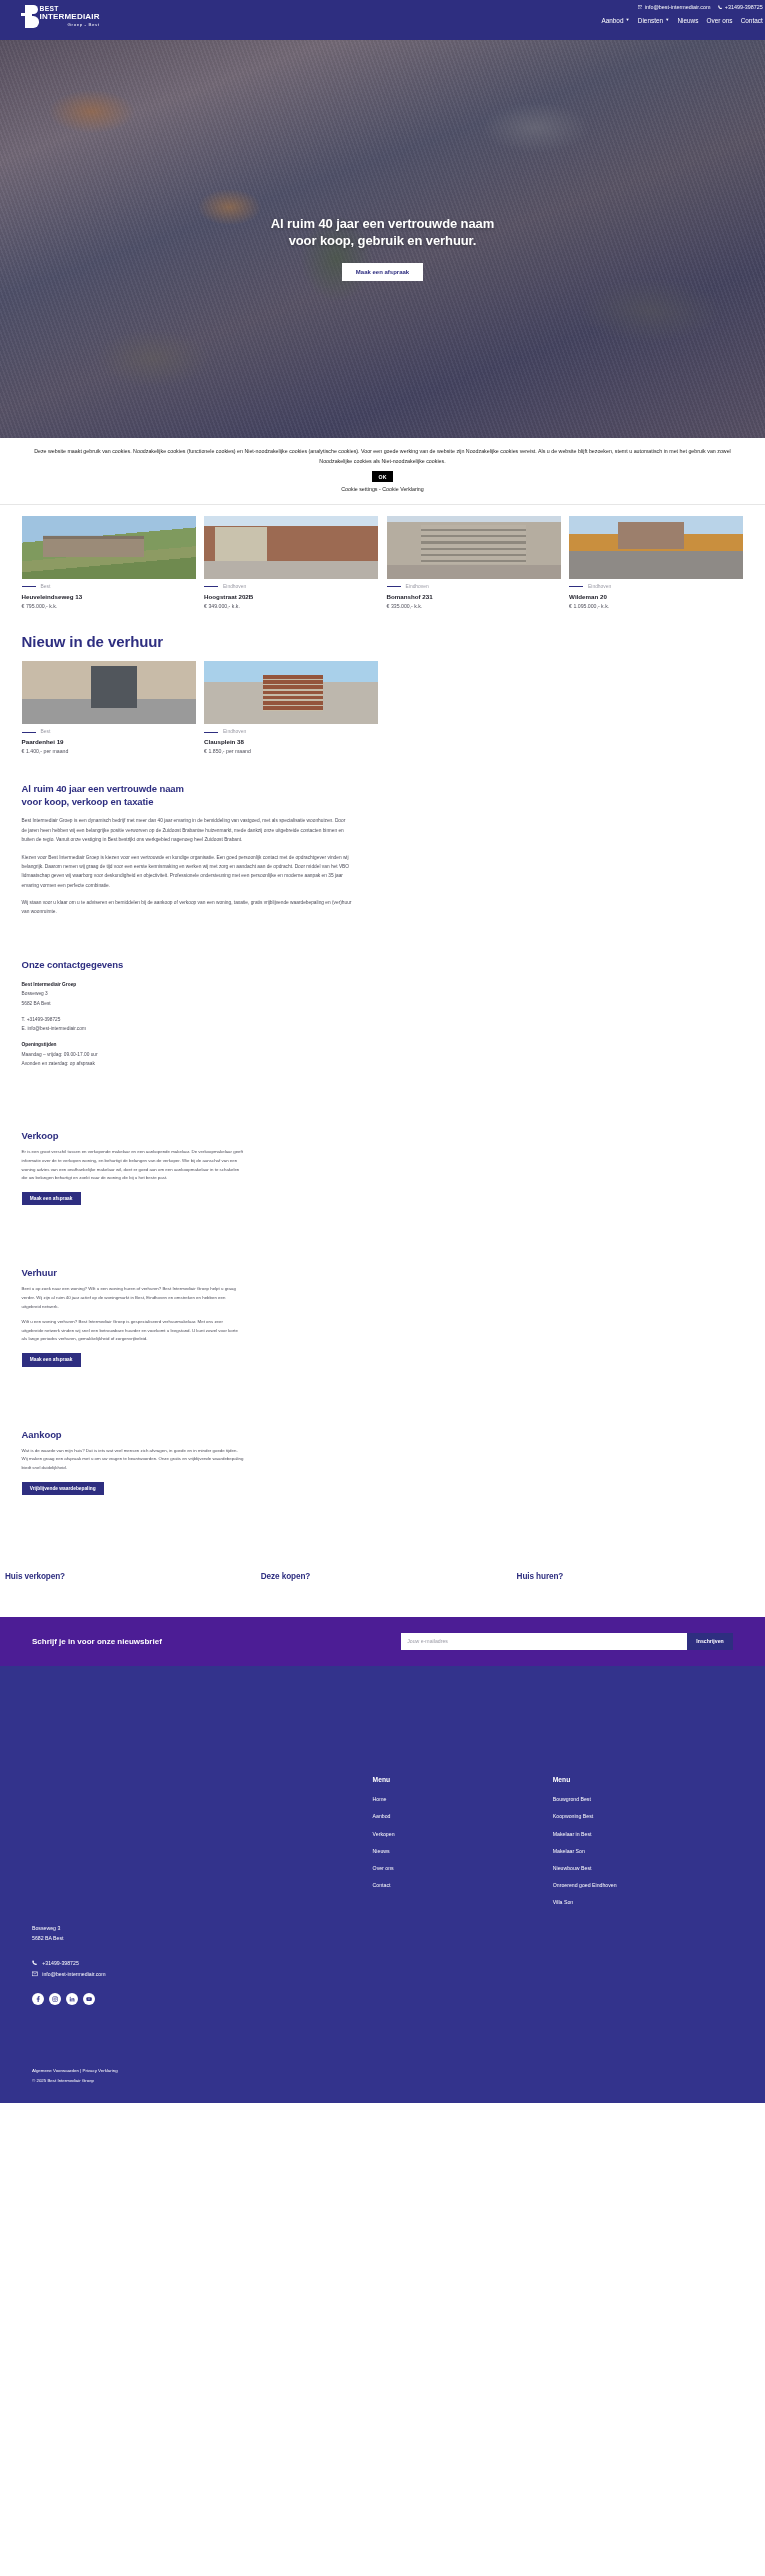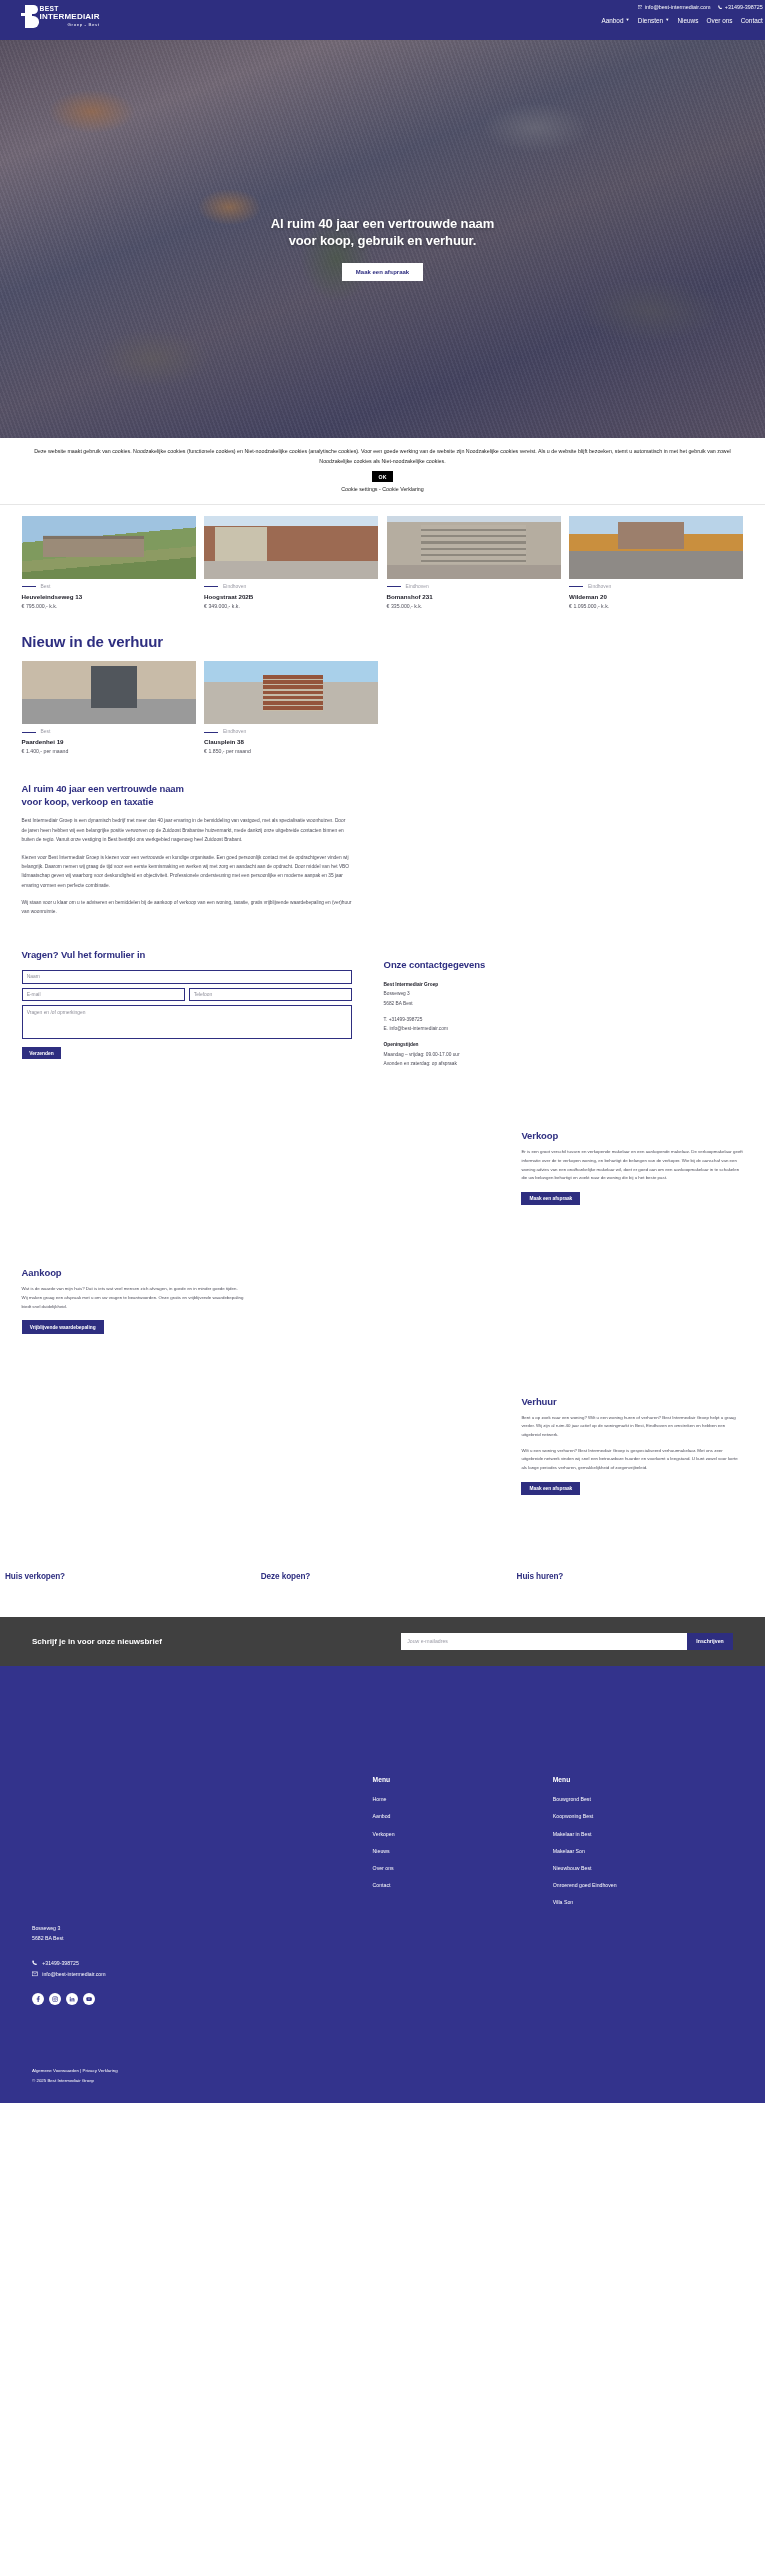--- a/index.html
+++ b/index.html
@@ -206,21 +206,21 @@
     border: none; padding: 3.6px 7.7px; cursor: pointer;
     font-family: inherit;
   }
   .contact-block { margin-top: 10.3px; font-size: 4.8px; line-height: 1.95; color: #4c4c58; }
   .contact-block strong { color: #21212b; }
   .contact-gap { height: 6.7px; }
 
   
   .svc { padding: 0 21.6px; }
   .svc-row { display: flex; margin-top: 62px; }
-  .svc-row.right { justify-content: flex-end; }
+  .svc-row.right { }
   .svc-body { width: 222px; }
   .svc-body h2 {
     font-size: 9.5px; font-weight: 700; color: #2e2e80; letter-spacing: -0.1px;
   }
   .svc-body p {
     font-size: 4.4px; line-height: 1.95; color: #4c4c58; margin-top: 7.2px;
   }
   .svc-btn {
     display: inline-block; margin-top: 9.3px;
     background: #2e2e80; color: #fff;
@@ -233,21 +233,21 @@
   .teasers {
     display: grid; grid-template-columns: repeat(3, 1fr);
     padding: 0 5px; margin-top: 77px; gap: 12.4px;
   }
   .teaser h3 {
     font-size: 8.2px; font-weight: 700; color: #2e2e80; letter-spacing: -0.1px;
   }
 
   
   .newsletter {
-    background: #404040;
+    background: #4c1d95;
     margin-top: 36px;
     height: 49px;
     display: flex; align-items: center;
     padding: 0 32px;
   }
   .nl-title { font-size: 8px; font-weight: 700; color: #fff; }
   .nl-form { margin-left: auto; display: flex; }
   .nl-input {
     width: 286px; height: 17px;
     border: none; background: #fff;
@@ -444,32 +444,20 @@
   <h2>
     <span>Al ruim 40 jaar een vertrouwde naam</span><br>
     <span>voor koop, verkoop en taxatie</span>
   </h2>
   <p>Best Intermediair Groep is een dynamisch bedrijf met meer dan 40 jaar ervaring in de bemiddeling van vastgoed, met als specialisatie woonhuizen. Door de jaren heen hebben wij een belangrijke positie verworven op de Zuidoost Brabantse huizenmarkt, mede dankzij onze uitgebreide contacten binnen en buiten de regio. Vanuit onze vestiging in Best bestrijkt ons werkgebied nagenoeg heel Zuidoost Brabant.</p>
   <p>Kiezen voor Best Intermediair Groep is kiezen voor een vertrouwde en kundige organisatie. Een goed persoonlijk contact met de opdrachtgever vinden wij belangrijk. Daarom nemen wij graag de tijd voor een eerste kennismaking en werken wij met zorg en aandacht aan de opdracht. Door middel van het VBO lidmaatschap geven wij waarborg voor deskundigheid en objectiviteit. Professionele ondersteuning met een persoonlijke en moderne aanpak en 35 jaar ervaring vormen een perfecte combinatie.</p>
   <p>Wij staan voor u klaar om u te adviseren en bemiddelen bij de aankoop of verkoop van een woning, taxatie, gratis vrijblijvende waardebepaling en (ver)huur van woonruimte.</p>
 </section>
 
 <section class="formrow">
-  <div class="formcol">
-    <h2>Vragen? Vul het formulier in</h2>
-    <div class="fields">
-      <input class="f-input" placeholder="Naam" style="">
-      <div class="f-half">
-        <input class="f-input" placeholder="E-mail" style="">
-        <input class="f-input" placeholder="Telefoon" style="">
-      </div>
-      <textarea class="f-area" placeholder="Vragen en /of opmerkingen" style=""></textarea>
-      <button class="f-submit">Verzenden</button>
-    </div>
-  </div>
 
   <div class="contactcol">
     <h2>Onze contactgegevens</h2>
     <div class="contact-block">
       <strong>Best Intermediair Groep</strong><br>
       <span>Bosseweg 3</span><br>
       <span>5682 BA Best</span>
       <div class="contact-gap"></div>
       <span>T. +31499-398725</span><br>
       <span>E. info@best-intermediair.com</span>
@@ -483,34 +471,34 @@
 
 <section class="svc">
   <div class="svc-row right">
     <div class="svc-body">
       <h2>Verkoop</h2>
       <p>Er is een groot verschil tussen en verkopende makelaar en een aankopende makelaar. De verkoopmakelaar geeft informatie over de te verkopen woning, en behartigt de belangen van de verkoper. Wie bij de aanschaf van een woning advies van een onafhankelijke makelaar wil, doet er goed aan om een aankoopmakelaar in te schakelen die uw belangen behartigt en zoekt naar de woning die bij u het beste past.</p>
       <button class="svc-btn">Maak een afspraak</button>
     </div>
   </div>
 
-  <div class="svc-row">
-    <div class="svc-body">
-      <h2>Aankoop</h2>
-      <p>Wat is de waarde van mijn huis? Dat is iets wat veel mensen zich afvragen, in goede en in minder goede tijden. Wij maken graag een afspraak met u om uw vragen te beantwoorden. Onze gratis en vrijblijvende waardebepaling biedt snel duidelijkheid.</p>
-      <button class="svc-btn">Vrijblijvende waardebepaling</button>
-    </div>
-  </div>
-
   <div class="svc-row right">
     <div class="svc-body">
       <h2>Verhuur</h2>
       <p>Bent u op zoek naar een woning? Wilt u een woning huren of verhuren? Best Intermediair Groep helpt u graag verder. Wij zijn al ruim 40 jaar actief op de woningmarkt in Best, Eindhoven en omstreken en hebben een uitgebreid netwerk.</p>
       <p>Wilt u een woning verhuren? Best Intermediair Groep is gespecialiseerd verhuurmakelaar. Met ons zeer uitgebreide netwerk vinden wij snel een betrouwbare huurder en voorkomt u leegstand. U kunt zowel voor korte als lange periodes verhuren, gemakkelijkheid of zorgenvrijbeleid.</p>
       <button class="svc-btn">Maak een afspraak</button>
+    </div>
+  </div>
+
+  <div class="svc-row">
+    <div class="svc-body">
+      <h2>Aankoop</h2>
+      <p>Wat is de waarde van mijn huis? Dat is iets wat veel mensen zich afvragen, in goede en in minder goede tijden. Wij maken graag een afspraak met u om uw vragen te beantwoorden. Onze gratis en vrijblijvende waardebepaling biedt snel duidelijkheid.</p>
+      <button class="svc-btn">Vrijblijvende waardebepaling</button>
     </div>
   </div>
 </section>
 
 <section class="teasers">
   <div class="teaser">
     <h3>Huis verkopen?</h3>
   </div>
   <div class="teaser">
     <h3>Deze kopen?</h3>

